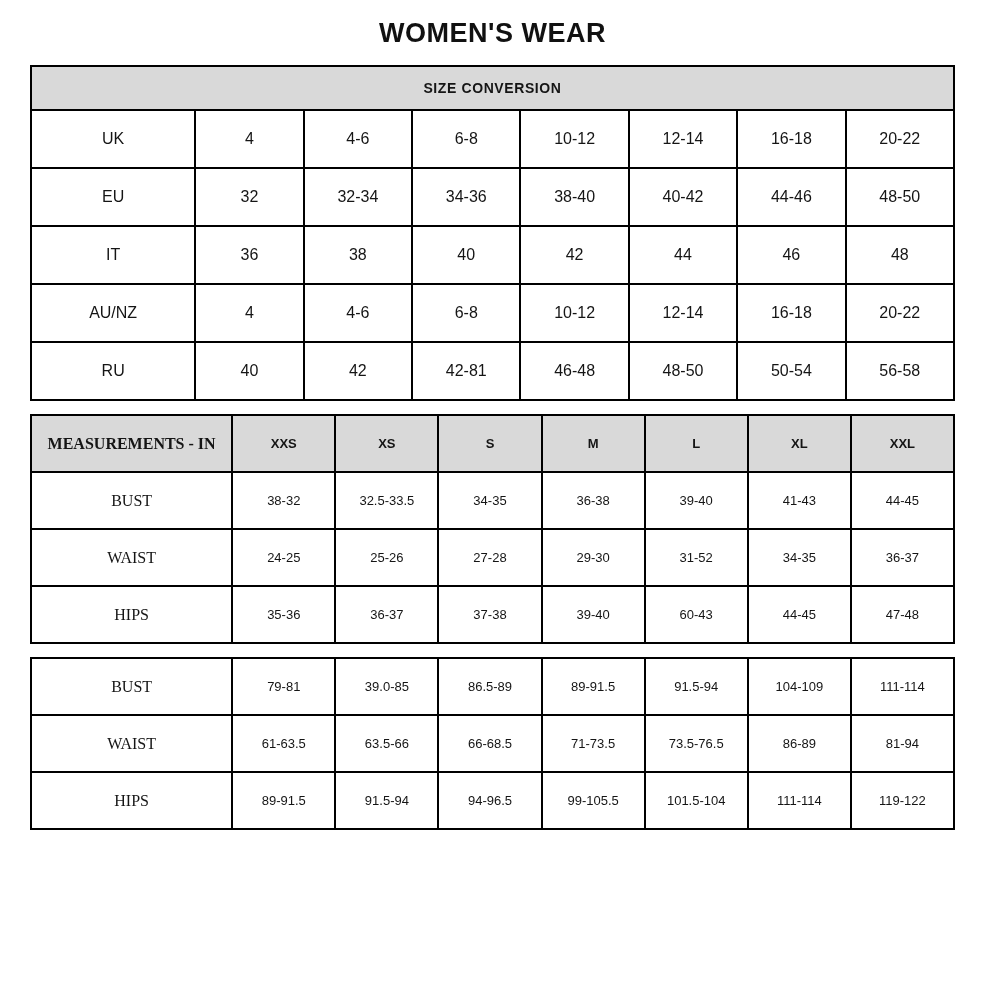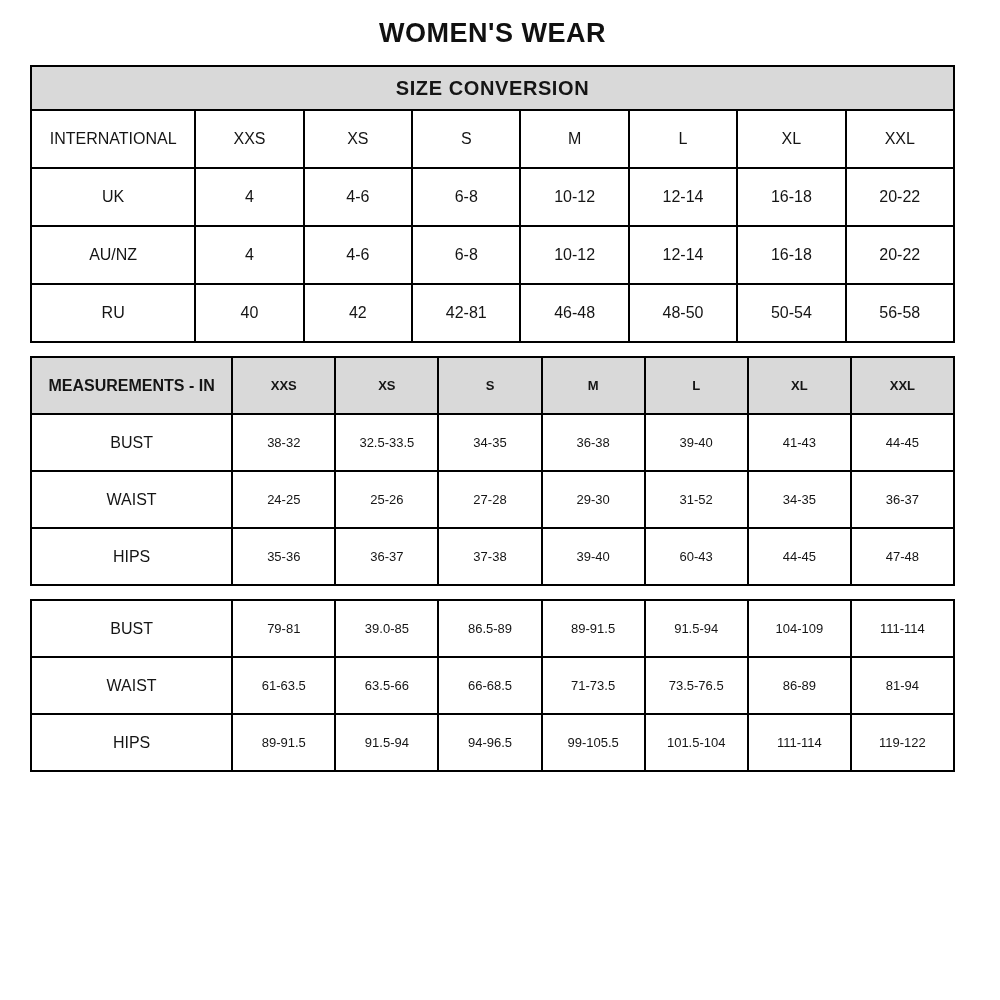--- a/index.html
+++ b/index.html
@@ -36,22 +36,22 @@
     font-weight: bold;
     letter-spacing: 0.6px;
   }
   .head-row td {
     background: var(--header-bg, #d9d9d9);
     font-weight: bold;
     font-size: 15px;
     height: 50px;
   }
   .tbl-conversion td { height: 58px; font-size: 16px; }
-  .tbl-conversion .title-cell { height: 44px; font-size: 20px; margin-left: 30px; }
-  .tbl-measure td.row-label { font-size: 16px; height: 57px; }
+  .tbl-conversion .title-cell { height: 44px; font-size: 14px; margin-left: 30px; }
+  .tbl-measure td.row-label { font-size: 16px; height: 57px; font-family: Liberation Serif, serif; }
   .tbl-measure td.val { font-size: 13px; height: 57px; }
   col.c-label  { width: 17.8%; }
   col.c-size   { width: 11.743%; }
   col.c-label2 { width: 21.8%; }
   col.c-size2  { width: 11.171%; }
 </style>
 </head>
 <body>
 
 <div class="page">
@@ -67,38 +67,48 @@
         <col class="c-size">
       <col class="c-size">
         <col class="c-size">
         <col class="c-size">
     </colgroup>
     <tbody>
         <tr class="title-row">
           <td class="title-cell" colspan="8">SIZE CONVERSION</td>
         </tr>
         <tr>
-          <td class="row-label">INTERNATIONAL</td>
-          <td class="val">XXS</td>
-          <td class="val">XS</td>
-          <td class="val">S</td>
-          <td class="val">M</td>
-          <td class="val">L</td>
-          <td class="val">XL</td>
-          <td class="val">XXL</td>
-        </tr>
-        <tr>
           <td class="row-label">UK</td>
           <td class="val">4</td>
           <td class="val">4-6</td>
           <td class="val">6-8</td>
           <td class="val">10-12</td>
           <td class="val">12-14</td>
           <td class="val">16-18</td>
           <td class="val">20-22</td>
+        </tr>
+        <tr>
+          <td class="row-label">EU</td>
+          <td class="val">32</td>
+          <td class="val">32-34</td>
+          <td class="val">34-36</td>
+          <td class="val">38-40</td>
+          <td class="val">40-42</td>
+          <td class="val">44-46</td>
+          <td class="val">48-50</td>
+        </tr>
+        <tr>
+          <td class="row-label">IT</td>
+          <td class="val">36</td>
+          <td class="val">38</td>
+          <td class="val">40</td>
+          <td class="val">42</td>
+          <td class="val">44</td>
+          <td class="val">46</td>
+          <td class="val">48</td>
         </tr>
         <tr>
           <td class="row-label">AU/NZ</td>
           <td class="val">4</td>
           <td class="val">4-6</td>
           <td class="val">6-8</td>
           <td class="val">10-12</td>
           <td class="val">12-14</td>
           <td class="val">16-18</td>
           <td class="val">20-22</td>

